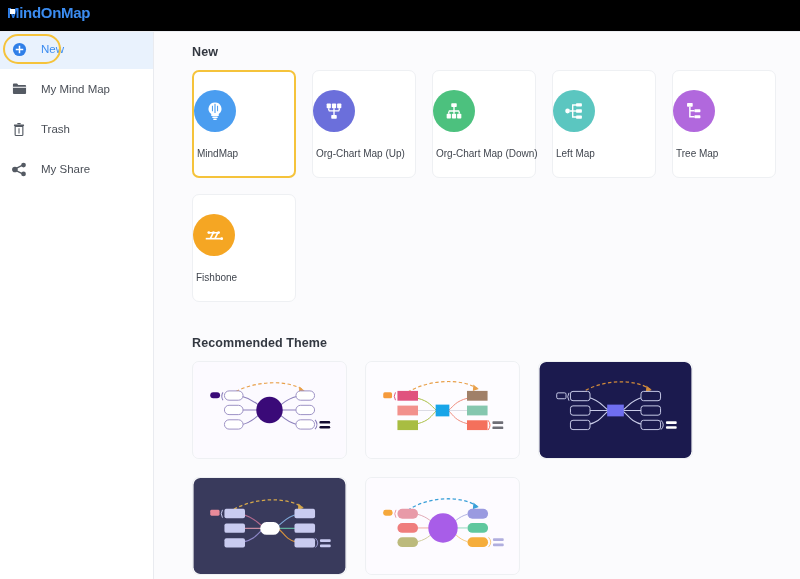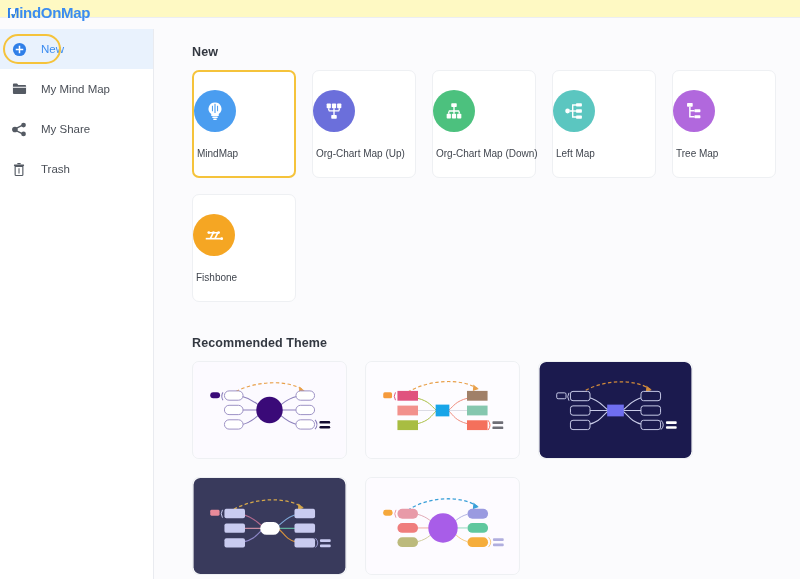--- a/index.html
+++ b/index.html
@@ -6,22 +6,22 @@
   html, body {
     width: 800px; height: 579px;
     font-family: "Liberation Sans", sans-serif;
     background: #ffffff;
     overflow: hidden;
   }
   #app { position: relative; width: 800px; height: 579px; background: #fbfbfd; }
 
   
   #header {
-    position: absolute; top: 0; left: 0; width: 800px; height: 18px;
-    background: #fef9c3; border-bottom: 1px solid #eceef2; z-index: 5;
+    position: absolute; top: 0; left: 0; width: 800px; height: 32px;
+    background: #000000; border-bottom: 1px solid #eceef2; z-index: 5;
   }
   #logo {
     position: absolute; left: 7px; top: 4px;
     font-size: 15px; font-weight: bold; color: #3b8cf0;
     letter-spacing: -0.3px; white-space: nowrap;
   }
   #logo .mglyph { display: inline-block; position: relative; color: #2f7fe8; }
   #logo .mglyph::after {
     content: ""; position: absolute; left: 3px; top: 5px;
     width: 5px; height: 5px; background: #ffffff;
@@ -117,40 +117,40 @@
         <svg width="15" height="14" viewBox="0 0 16 14">
             <path d="M1 2.2a1 1 0 011-1h3.4l1.3 1.6H14a1 1 0 011 1v7.4a1 1 0 01-1 1H2a1 1 0 01-1-1z" fill="#545a63"></path>
             <rect x="1" y="4.6" width="14" height="1.1" fill="#fbfbfd"></rect>
           </svg>
       </span>
       <span class="side-label">My Mind Map</span>
     </div>
 
     <div class="side-item">
       <span class="side-ico">
+        <svg width="14" height="15" viewBox="0 0 16 16">
+            <rect x="2.2" y="2.4" width="11.6" height="1.5" rx="0.4" fill="#545a63"></rect>
+            <rect x="6" y="0.6" width="4" height="1.3" rx="0.4" fill="#545a63"></rect>
+            <path d="M3.6 4.6h8.8v9.3a1 1 0 01-1 1H4.6a1 1 0 01-1-1z" fill="none" stroke="#545a63" stroke-width="1.3"></path>
+            <rect x="7.4" y="6.6" width="1.2" height="6" fill="#545a63"></rect>
+          </svg>
+      </span>
+      <span class="side-label">Trash</span>
+    </div>
+
+    <div class="side-item">
+      <span class="side-ico">
         <svg width="15" height="15" viewBox="0 0 16 16">
             <circle cx="12.3" cy="3.3" r="2.5" fill="#545a63"></circle>
             <circle cx="12.3" cy="12.7" r="2.5" fill="#545a63"></circle>
             <circle cx="3.1" cy="8" r="3" fill="#545a63"></circle>
             <path d="M4.4 6.7l7-3.4M4.4 9.3l7 3.4" stroke="#545a63" stroke-width="1.5"></path>
           </svg>
       </span>
       <span class="side-label">My Share</span>
-    </div>
-
-    <div class="side-item">
-      <span class="side-ico">
-        <svg width="14" height="15" viewBox="0 0 16 16">
-            <rect x="2.2" y="2.4" width="11.6" height="1.5" rx="0.4" fill="#545a63"></rect>
-            <rect x="6" y="0.6" width="4" height="1.3" rx="0.4" fill="#545a63"></rect>
-            <path d="M3.6 4.6h8.8v9.3a1 1 0 01-1 1H4.6a1 1 0 01-1-1z" fill="none" stroke="#545a63" stroke-width="1.3"></path>
-            <rect x="7.4" y="6.6" width="1.2" height="6" fill="#545a63"></rect>
-          </svg>
-      </span>
-      <span class="side-label">Trash</span>
     </div>
 
   </div>
 
   <div id="main">
 
     <div class="sec-title">New</div>
 
     <div id="type-grid">
 

